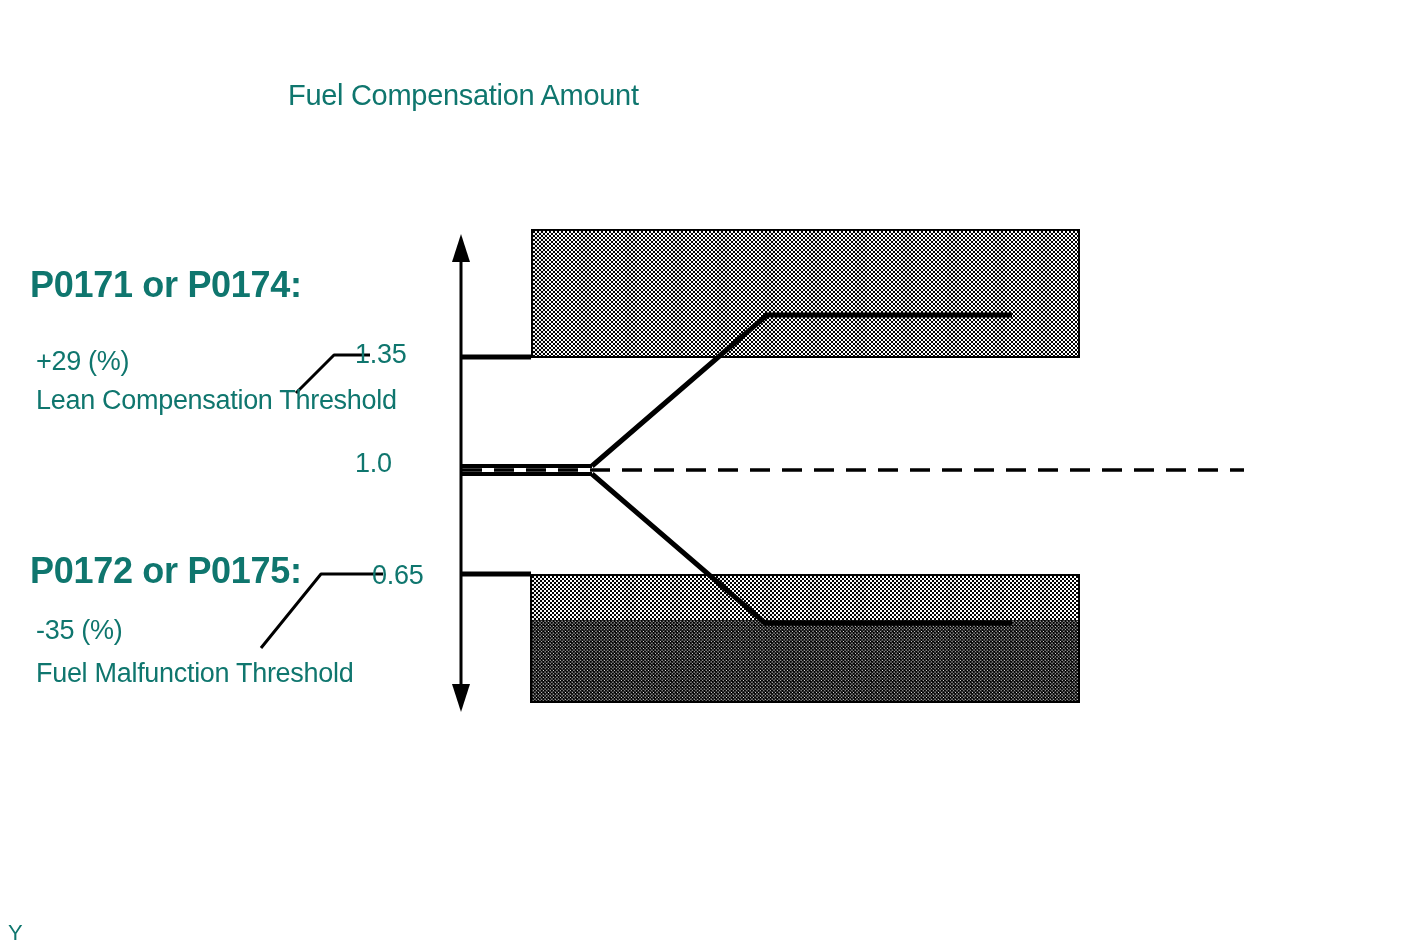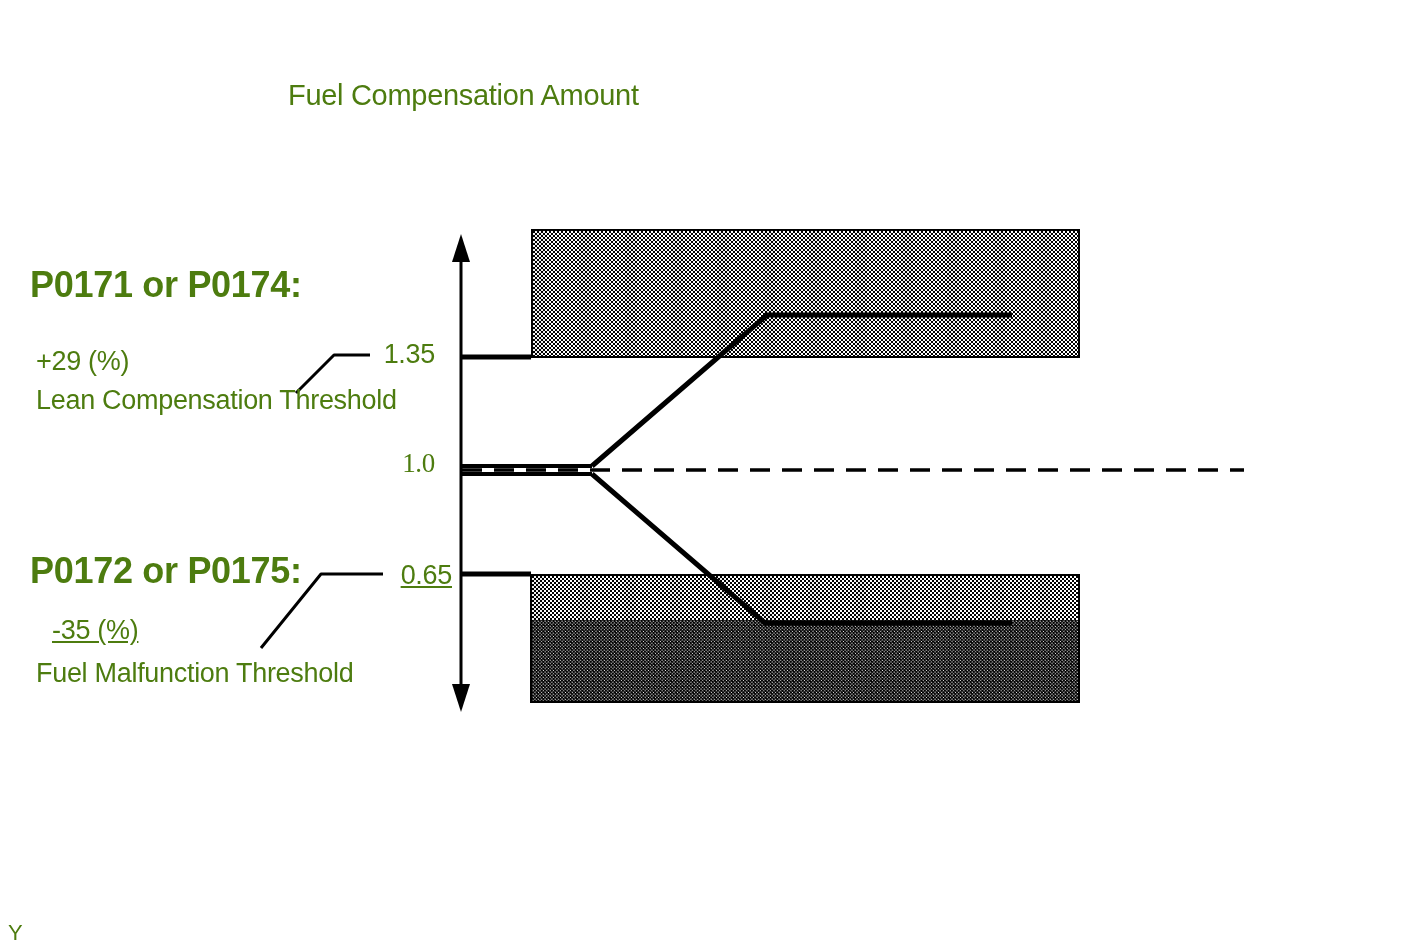--- a/index.html
+++ b/index.html
@@ -13,26 +13,26 @@
     position: relative;
     overflow: hidden;
     font-family: "Liberation Sans", sans-serif;
     color: #000000;
   }
   .txt {
     position: absolute;
     white-space: nowrap;
     line-height: 1;
     letter-spacing: -0.3px;
-    color: #4d7c0f;
+    color: #0f766e;
   }
   .title  { font-size: 29px; }
   .code   { font-size: 36px; font-weight: bold; }
   .plain  { font-size: 27px; }
-  .tickv  { font-size: 27px; text-align: right; }
+  .tickv  { font-size: 27px; }
   .corner { font-size: 22px; }
 
   .region {
     position: absolute;
     border: 2px solid #000;
     box-sizing: border-box;
     background-color: #ffffff;
     background-image:
       repeating-linear-gradient(90deg, rgba(0,0,0,0.06) 0px, rgba(0,0,0,0.06) 12px, rgba(0,0,0,0) 12px, rgba(0,0,0,0) 46px),
       radial-gradient(circle at 1px 1px, #000 1.05px, rgba(0,0,0,0) 1.3px),
@@ -87,20 +87,20 @@
   <polyline points="261,648 321,574 383,574" fill="none" stroke="#000" stroke-width="3" stroke-linejoin="round"></polyline>
 </svg>
 
 <div class="txt title" style="left:288px; top:81px;">Fuel Compensation Amount</div>
 
 <div class="txt code" style="left:30px; top:267px;">P0171 or P0174:</div>
 <div class="txt plain" style="left:36px; top:348px;">+29 (%)</div>
 <div class="txt plain" style="left:36px; top:387px;">Lean Compensation Threshold</div>
 
 <div class="txt code" style="left:30px; top:553px;">P0172 or P0175:</div>
-<div class="txt plain" style="left:52px; top:617px;text-decoration:underline;">-35 (%)</div>
+<div class="txt plain" style="left:36px; top:617px;">-35 (%)</div>
 <div class="txt plain" style="left:36px; top:660px;">Fuel Malfunction Threshold</div>
 
 <div class="txt tickv" style="left:355px; top:341px; width:80px;">1.35</div>
-<div class="txt tickv" style="left:355px; top:450px; width:80px;font-family:Liberation Serif, serif;">1.0</div>
-<div class="txt tickv" style="left:372px; top:562px; width:80px;text-decoration:underline;">0.65</div>
+<div class="txt tickv" style="left:355px; top:450px; width:80px;">1.0</div>
+<div class="txt tickv" style="left:372px; top:562px; width:80px;">0.65</div>
 
 <div class="txt corner" style="left:8px; top:922px;">Y</div>
 
 </body></html>

